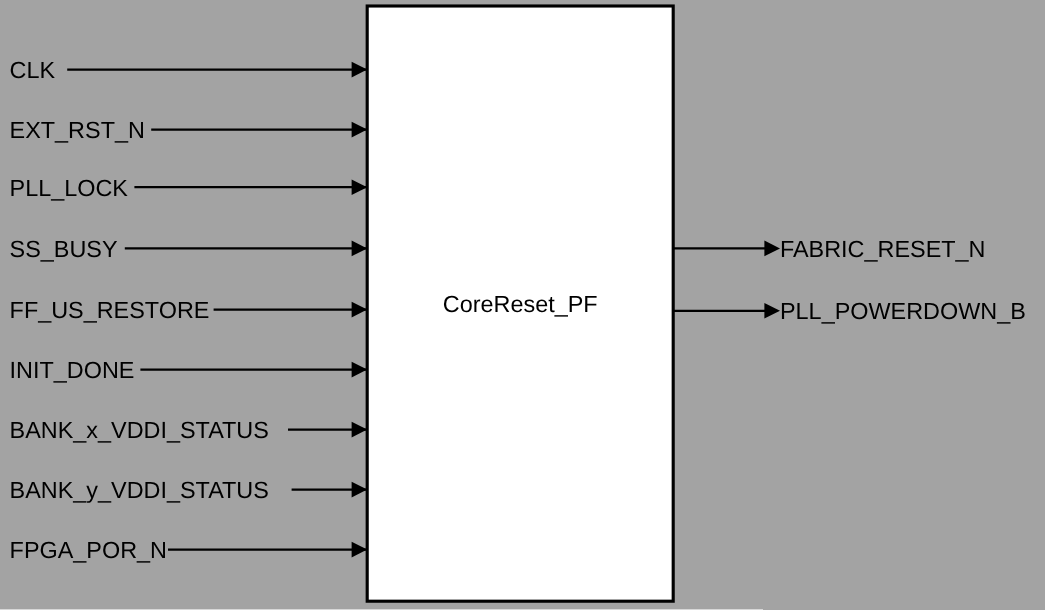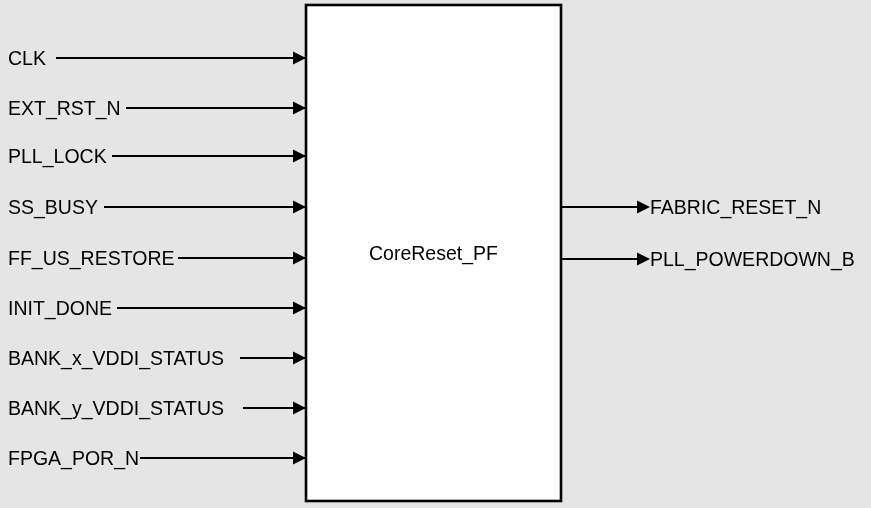--- a/index.html
+++ b/index.html
@@ -7,21 +7,21 @@
     padding: 0;
     background: #ffffff;
   }
   body {
     font-family: "Liberation Sans", "DejaVu Sans", sans-serif;
   }
   #diagram-root {
     position: relative;
     width: 871px;
     height: 508px;
-    background: #e5e5e5;
+    background: #a3a3a3;
     overflow: hidden;
   }
   #diagram-svg {
     position: absolute;
     top: 0;
     left: 0;
     width: 871px;
     height: 508px;
   }
   .port-label {

